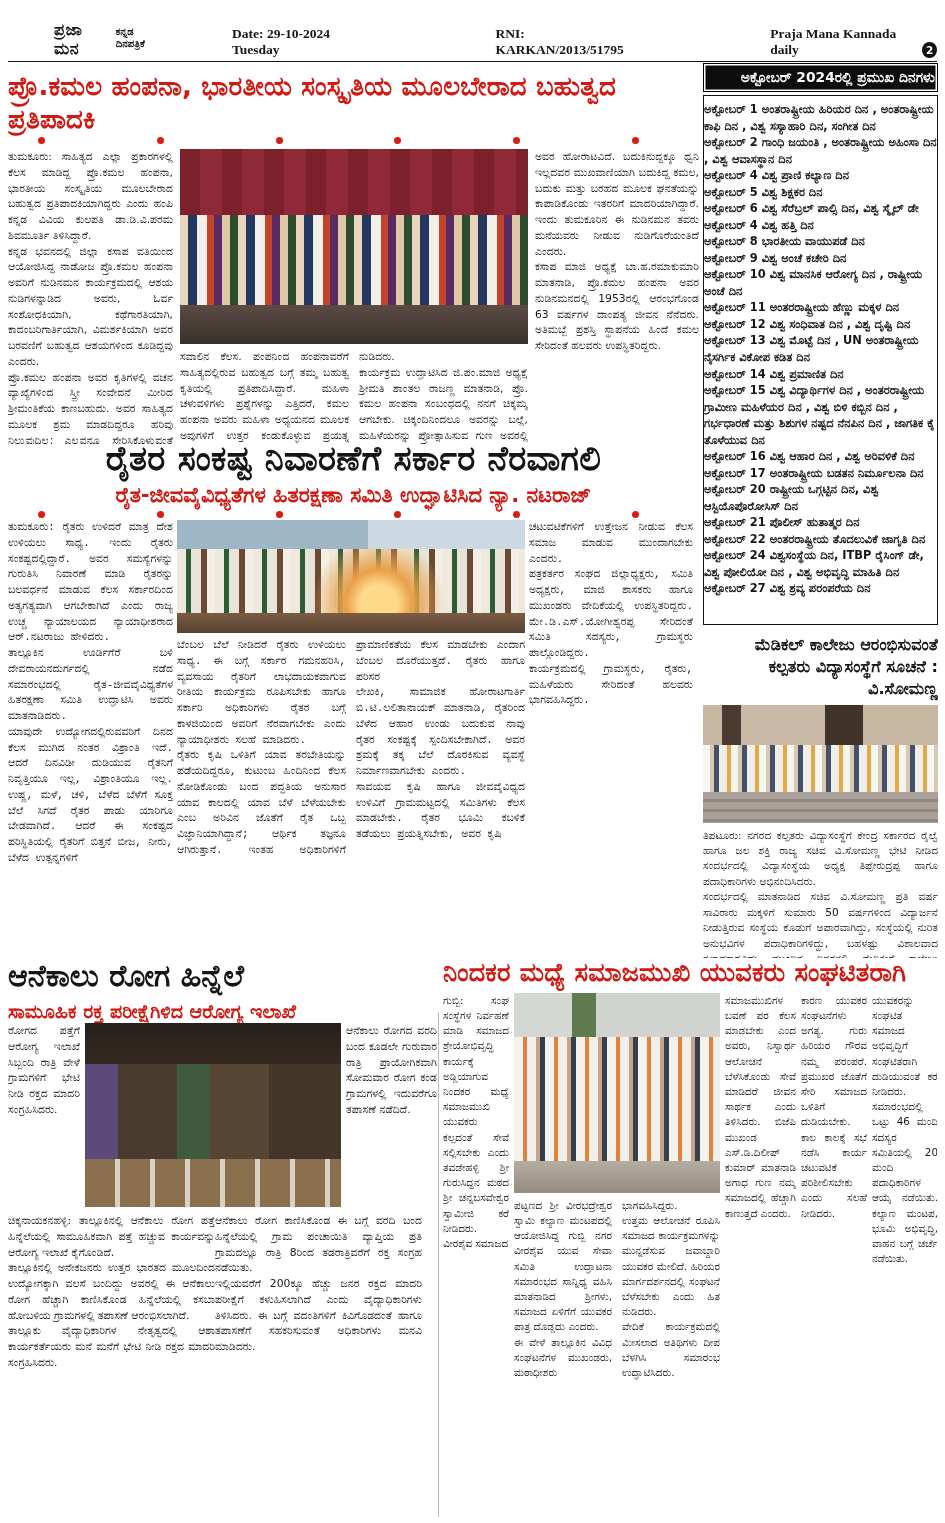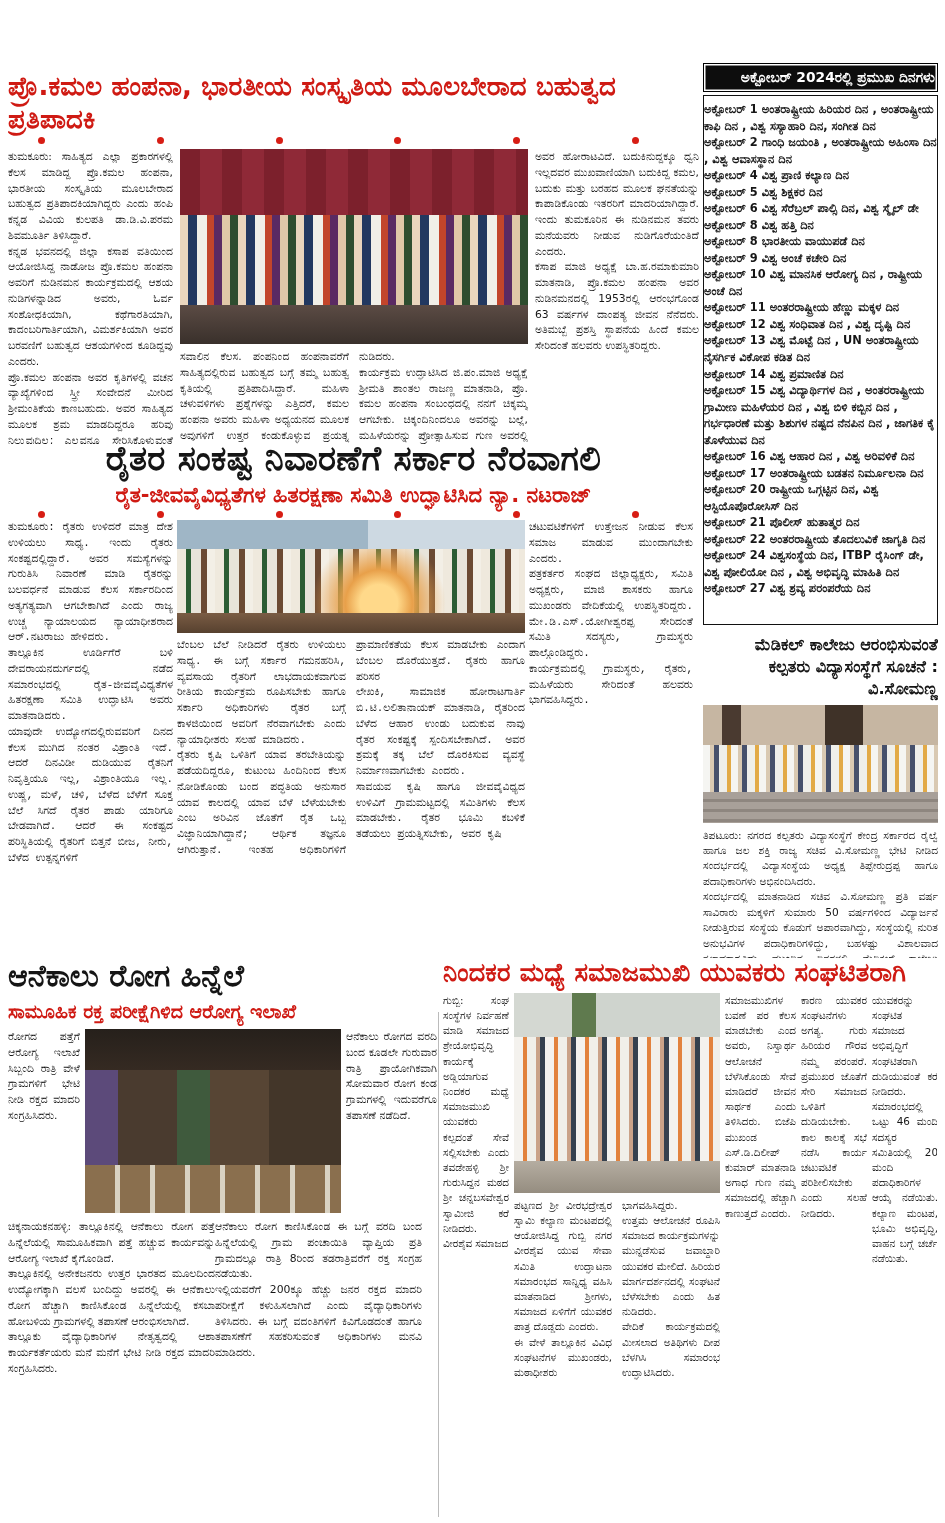--- a/index.html
+++ b/index.html
@@ -59,21 +59,21 @@
   
   .ph2 .p-top{flex:0 0 26%;background:linear-gradient(90deg,#9fb6c6 0 55%,#cdd9e2 55% 100%);}
   .ph2 .p-mid{flex:1;background:
       radial-gradient(circle at 58% 85%, #ffd98a 0 9%, #e8a04a 16%, rgba(0,0,0,0) 32%),
       repeating-linear-gradient(90deg,#efe9dd 0 9px,#2c5d34 9px 14px,#e8e4da 14px 24px,#6b4a33 24px 30px,#f3efe6 30px 38px);}
   .ph2 .p-bot{flex:0 0 18%;background:linear-gradient(180deg,#7a5c44,#57412f);}
   
   .a3{position:absolute;left:8px;top:957px;width:429px;height:560px;overflow:hidden;}
   .a3-head{font-size:30px;line-height:1.25;}
   .a3-sub{font-size:19px;line-height:1.3;margin-top:4px;}
-  .a3-mid{display:grid;grid-template-columns:72px 256px 91px;gap:5px;margin-top:6px;height:184px;}
+  .a3-mid{display:grid;grid-template-columns:72px 256px 91px;gap:5px;margin-top:0;height:184px;}
   .ph4{height:184px;}
   .ph4 .p-top{flex:0 0 22%;background:linear-gradient(180deg,#26201b,#352a22);}
   .ph4 .p-mid{flex:1;background:linear-gradient(90deg,#5c4a7a 0 13%,#4a3b2f 13% 36%,#3f5a3d 36% 49%,#574534 49% 72%,#433629 72% 100%);}
   .ph4 .p-bot{flex:0 0 26%;background:repeating-linear-gradient(90deg,#8a6f4e 0 30px,#d9d2c2 30px 35px);}
   .a3-cols{display:grid;grid-template-columns:207px 207px;margin-top:6px;height:300px;}
   .a4{position:absolute;left:443px;top:957px;width:494px;height:560px;overflow:hidden;}
   .a4-head{font-size:25.5px;line-height:1.25;letter-spacing:.2px;}
   .a4-body{display:grid;grid-template-columns:66px 206px 71px 66px 66px;gap:5px;margin-top:4px;height:512px;}
   .a4-mid .photo{height:200px;margin-bottom:5px;}
   .a4-mid .subcols{height:302px;}
@@ -82,20 +82,30 @@
   .ph5 .p-top{flex:0 0 22%;background:linear-gradient(90deg,#d4d8d2 0 28%,#5f7a4e 28% 40%,#cfd4ce 40% 100%);}
   .ph5 .p-mid{flex:1;background:repeating-linear-gradient(90deg,#f4f2ee 0 9px,#e2823d 9px 13px,#f1efe9 13px 22px,#caa288 22px 26px,#35404e 26px 31px);}
   .ph5 .p-bot{flex:0 0 16%;background:linear-gradient(180deg,#b5ada1,#958d80);}
   .vrule-bottom{position:absolute;left:438px;top:1012px;height:505px;border-left:1px solid #bbb;}
 </style>
 </head>
 <body>
 
 <div class="page">
 
+  <div class="masthead">
+    <div class="logo-wrap">
+      <span class="logo-main">ಪ್ರಜಾ ಮನ</span>
+      <span class="logo-sub">ಕನ್ನಡ ದಿನಪತ್ರಿಕೆ</span>
+    </div>
+    <span class="mast-date">Date: 29-10-2024 Tuesday</span>
+    <span class="mast-rni">RNI: KARKAN/2013/51795</span>
+    <span class="mast-paper">Praja Mana Kannada daily</span>
+    <span class="page-badge">2</span>
+  </div>
 
   <div class="a1">
     <div class="a1-head hl-red">ಪ್ರೊ.ಕಮಲ ಹಂಪನಾ, ಭಾರತೀಯ ಸಂಸ್ಕೃತಿಯ ಮೂಲಬೇರಾದ ಬಹುತ್ವದ ಪ್ರತಿಪಾದಕಿ</div>
     <div class="dots">
       <i></i>
         <i></i>
         <i></i>
         <i></i>
         <i></i>
         <i></i>
@@ -120,21 +130,21 @@
 
   <div class="side">
 
     <div class="oct-title">ಅಕ್ಟೋಬರ್ 2024ರಲ್ಲಿ ಪ್ರಮುಖ ದಿನಗಳು</div>
     <div class="oct-box">
         <div class="oct-item">ಅಕ್ಟೋಬರ್ 1 ಅಂತರಾಷ್ಟ್ರೀಯ ಹಿರಿಯರ ದಿನ , ಅಂತರಾಷ್ಟ್ರೀಯ ಕಾಫಿ ದಿನ , ವಿಶ್ವ ಸಸ್ಯಾಹಾರಿ ದಿನ, ಸಂಗೀತ ದಿನ</div>
         <div class="oct-item">ಅಕ್ಟೋಬರ್ 2 ಗಾಂಧಿ ಜಯಂತಿ , ಅಂತರಾಷ್ಟ್ರೀಯ ಅಹಿಂಸಾ ದಿನ , ವಿಶ್ವ ಆವಾಸಸ್ಥಾನ ದಿನ</div>
         <div class="oct-item">ಅಕ್ಟೋಬರ್ 4 ವಿಶ್ವ ಪ್ರಾಣಿ ಕಲ್ಯಾಣ ದಿನ</div>
         <div class="oct-item">ಅಕ್ಟೋಬರ್ 5 ವಿಶ್ವ ಶಿಕ್ಷಕರ ದಿನ</div>
         <div class="oct-item">ಅಕ್ಟೋಬರ್ 6 ವಿಶ್ವ ಸೆರೆಬ್ರಲ್ ಪಾಲ್ಸಿ ದಿನ,  ವಿಶ್ವ ಸ್ಮೈಲ್ ಡೇ</div>
-        <div class="oct-item">ಅಕ್ಟೋಬರ್ 8 ವಿಶ್ವ ಹತ್ತಿ ದಿನ</div>
+        <div class="oct-item">ಅಕ್ಟೋಬರ್ 4 ವಿಶ್ವ ಹತ್ತಿ ದಿನ</div>
         <div class="oct-item">ಅಕ್ಟೋಬರ್ 8 ಭಾರತೀಯ ವಾಯುಪಡೆ ದಿನ</div>
         <div class="oct-item">ಅಕ್ಟೋಬರ್ 9 ವಿಶ್ವ ಅಂಚೆ ಕಚೇರಿ ದಿನ</div>
         <div class="oct-item">ಅಕ್ಟೋಬರ್ 10 ವಿಶ್ವ ಮಾನಸಿಕ ಆರೋಗ್ಯ ದಿನ , ರಾಷ್ಟ್ರೀಯ ಅಂಚೆ ದಿನ</div>
         <div class="oct-item">ಅಕ್ಟೋಬರ್ 11 ಅಂತರರಾಷ್ಟ್ರೀಯ ಹೆಣ್ಣು ಮಕ್ಕಳ ದಿನ</div>
         <div class="oct-item">ಅಕ್ಟೋಬರ್ 12 ವಿಶ್ವ ಸಂಧಿವಾತ ದಿನ , ವಿಶ್ವ ದೃಷ್ಟಿ ದಿನ</div>
         <div class="oct-item">ಅಕ್ಟೋಬರ್ 13 ವಿಶ್ವ ಮೊಟ್ಟೆ ದಿನ , UN ಅಂತರಾಷ್ಟ್ರೀಯ ನೈಸರ್ಗಿಕ ವಿಕೋಪ ಕಡಿತ ದಿನ</div>
         <div class="oct-item">ಅಕ್ಟೋಬರ್ 14 ವಿಶ್ವ ಪ್ರಮಾಣಿತ ದಿನ</div>
         <div class="oct-item">ಅಕ್ಟೋಬರ್ 15 ವಿಶ್ವ ವಿದ್ಯಾರ್ಥಿಗಳ ದಿನ , ಅಂತರರಾಷ್ಟ್ರೀಯ ಗ್ರಾಮೀಣ ಮಹಿಳೆಯರ ದಿನ , ವಿಶ್ವ ಬಿಳಿ ಕಬ್ಬಿನ ದಿನ , ಗರ್ಭಧಾರಣೆ ಮತ್ತು ಶಿಶುಗಳ ನಷ್ಟದ ನೆನಪಿನ ದಿನ , ಜಾಗತಿಕ ಕೈ ತೊಳೆಯುವ ದಿನ</div>
         <div class="oct-item">ಅಕ್ಟೋಬರ್ 16 ವಿಶ್ವ ಆಹಾರ ದಿನ , ವಿಶ್ವ ಅರಿವಳಿಕೆ ದಿನ</div>
         <div class="oct-item">ಅಕ್ಟೋಬರ್ 17 ಅಂತರಾಷ್ಟ್ರೀಯ ಬಡತನ ನಿರ್ಮೂಲನಾ ದಿನ</div>

